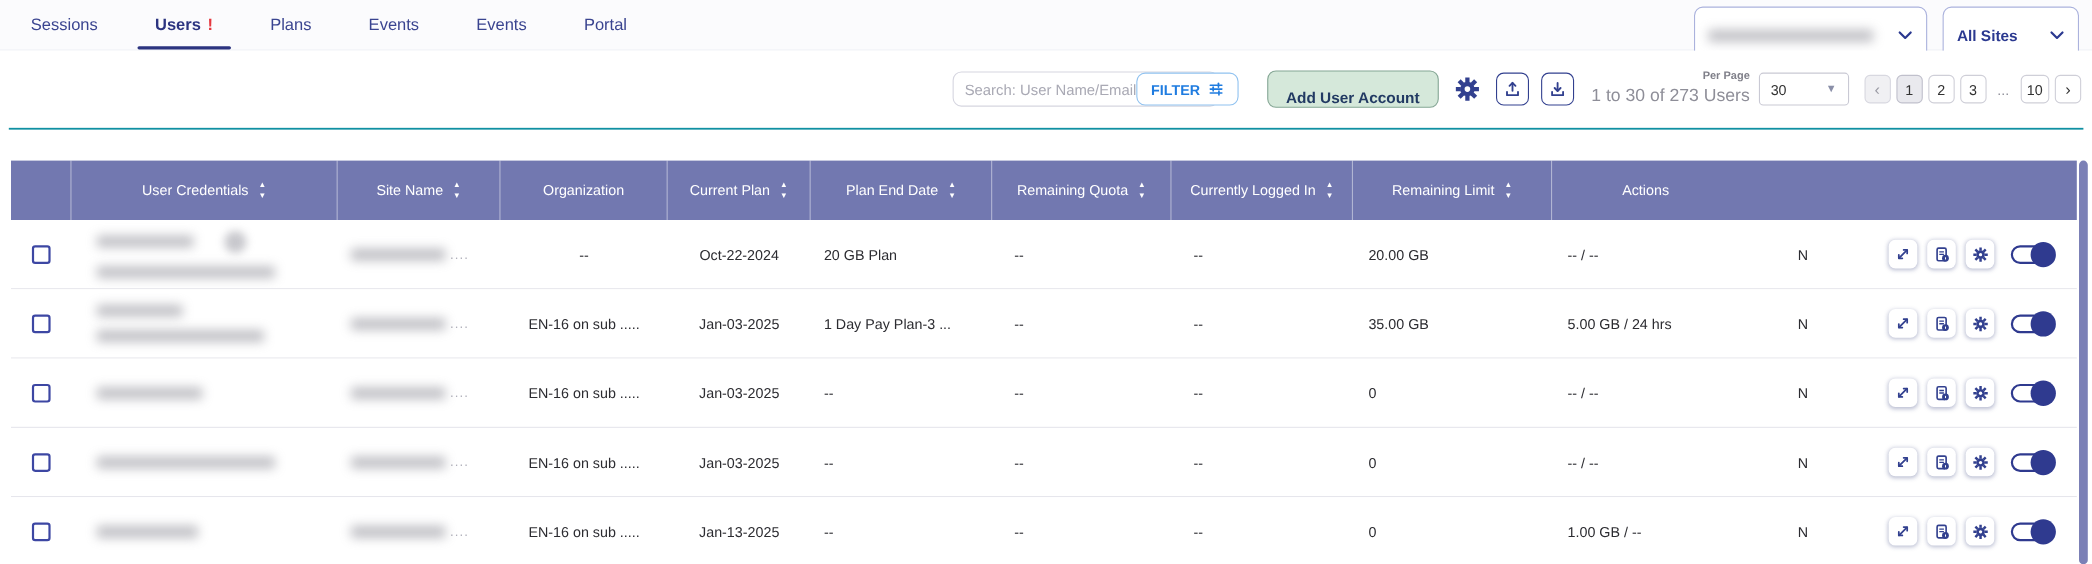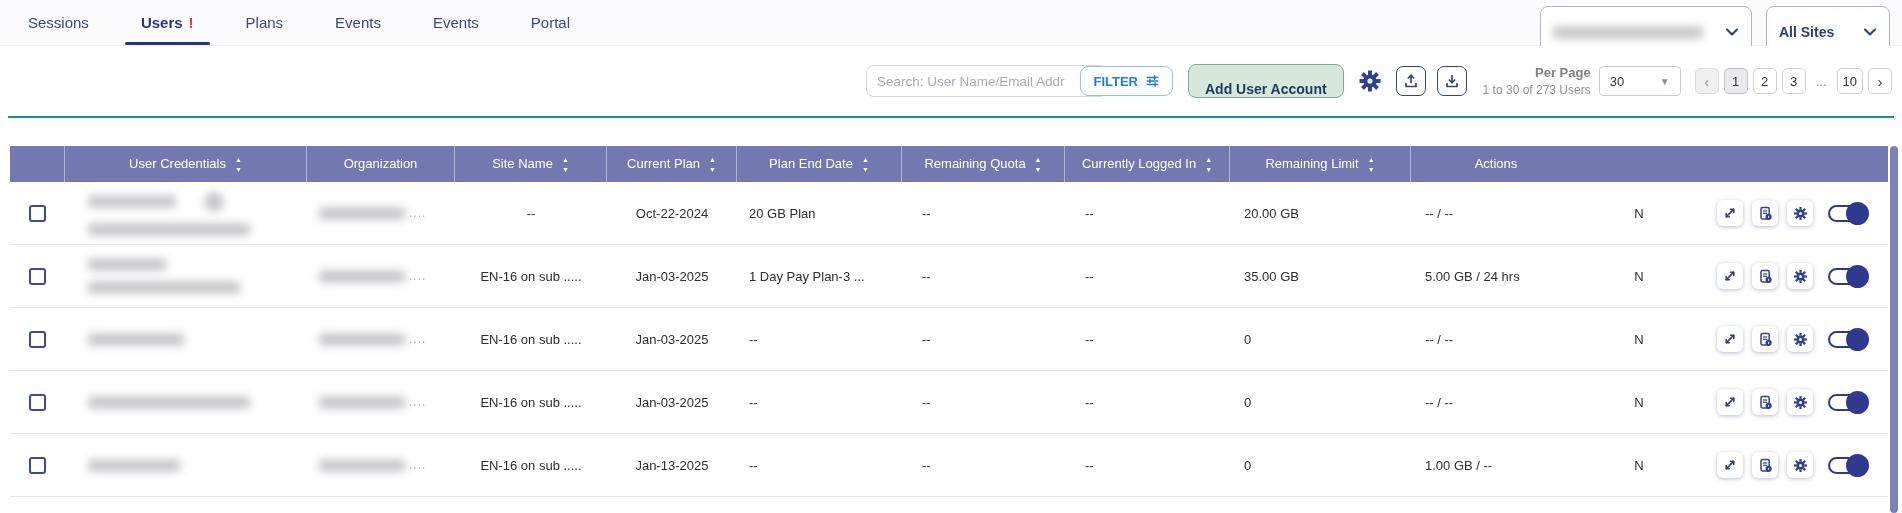--- a/index.html
+++ b/index.html
@@ -32,49 +32,49 @@
   
   .toolbar { position:relative; height:70px; background:#fff; }
   .search-box { position:absolute; left:866px; top:19px; width:242px; height:32px;
                 border:1px solid #d6d6e0; border-radius:8px; display:flex; align-items:center; padding:0 10px; }
   .search-box input { border:none; outline:none; flex:1; font-size:13.5px; color:#333;
                       font-family:"Liberation Sans", sans-serif; background:transparent; }
   .search-box input::placeholder { color:#a9a9b4; }
   .right-cluster { position:absolute; right:10px; top:0; height:100%; display:flex; align-items:center; }
   .filter-btn { height:30px; border:1px solid #90c2f0; border-radius:8px; background:#fff; color:#1f7ce0;
                 font-weight:700; font-size:13px; display:flex; align-items:center; gap:7px; padding:0 12px; cursor:pointer; }
-  .add-btn { height:34px; margin-left:15px; border:1px solid #84a694; border-radius:8px; background:#d5e8da;
+  .add-btn { height:34px; margin-left:26px; border:1px solid #84a694; border-radius:8px; background:#d5e8da;
              color:#223a63; font-weight:700; font-size:14px; padding:16px 16px; cursor:pointer;
              font-family:"Liberation Sans", sans-serif; }
   .tool-icon-btn { width:30px; height:30px; margin-left:11px; display:flex; align-items:center; justify-content:center;
                    border-radius:7px; background:#fff; cursor:pointer; border:none; }
   .tool-icon-btn.boxed { border:1.5px solid #32408f; }
   .pp-info { margin-left:16px; text-align:right; line-height:1.35; }
-  .pp-info .pp-label { font-size:13px; font-weight:700; color:#7f7f89; }
-  .pp-info .pp-range { font-size:12px; color:#8e8e98; }
+  .pp-info .pp-label { font-size:10px; font-weight:700; color:#7f7f89; }
+  .pp-info .pp-range { font-size:16px; color:#8e8e98; }
   .pp-select { width:82px; height:30px; margin-left:8px; border:1px solid #c9c9d4; border-radius:4px;
                display:flex; align-items:center; padding:0 10px; cursor:pointer; background:#fff; }
   .pp-select .pp-value { font-size:13px; color:#333; }
   .pp-select .caret { margin-left:auto; color:#8a8fa8; font-size:10px; }
   .pager { display:flex; align-items:center; gap:5px; margin-left:14px; }
   .page-btn { min-width:24px; height:26px; border:1px solid #cfcfd8; border-radius:5px; background:#fff;
               font-size:13px; color:#333; display:flex; align-items:center; justify-content:center;
               padding:0 5px; cursor:pointer; font-family:"Liberation Sans", sans-serif; }
   .page-btn.active { background:#e9e9ee; border-color:#c0c0cc; }
   .page-btn.nav { font-size:15px; }
   .page-btn.prev { background:#f0f0f3; border-color:#d8d8e0; color:#9a9aa4; }
   .page-btn.dots { border:none; background:transparent; color:#8e8e98; cursor:default; min-width:12px; }
 
   .teal-rule { height:2px; background:#0f90a2; margin:0 8px; }
   .table-gap { height:28px; background:#fff; }
 
   
   .grid-row { display:grid; grid-template-columns:55px 242px 148px 152px 130px 165px 163px 165px 181px 170px 116px 191px; }
   .table-wrap { margin-left:10px; width:1878px; }
-  .thead { background:#7278b0; height:36px; }
+  .thead { background:#7278b0; height:54px; }
   .hcell { display:flex; align-items:center; justify-content:center; gap:9px; color:#fff; font-size:13px;
            border-right:1px solid rgba(255,255,255,.45); padding:0 4px; text-align:center; cursor:default; }
   .hcell:last-child { border-right:none; }
   .hcell .lbl { line-height:1.45; }
   .sorter { display:flex; flex-direction:column; gap:3px; font-size:7px; line-height:7px; color:#fff; cursor:pointer; }
   .trow { height:63px; border-bottom:1px solid #e4e4ea; background:#fff; }
   .cell { display:flex; align-items:center; font-size:13px; color:#2c2c31; overflow:hidden; }
   .c-center { justify-content:center; }
   .c-select { justify-content:center; }
   .checkbox { width:17px; height:17px; border:2px solid #3d47a3; border-radius:3px; background:#fff; cursor:pointer; }
@@ -255,30 +255,30 @@
 
   <div class="hcell">
     <span class="lbl">User Credentials</span>
     <span class="sorter">
             <span>▲</span>
             <span>▼</span>
           </span>
   </div>
 
   <div class="hcell">
-    <span class="lbl">Organization</span>
-
-  </div>
-
-  <div class="hcell">
     <span class="lbl">Site Name</span>
     <span class="sorter">
             <span>▲</span>
             <span>▼</span>
           </span>
+  </div>
+
+  <div class="hcell">
+    <span class="lbl">Organization</span>
+
   </div>
 
 
   <div class="hcell">
     <span class="lbl">Current Plan</span>
     <span class="sorter">
             <span>▲</span>
             <span>▼</span>
           </span>
   </div>

